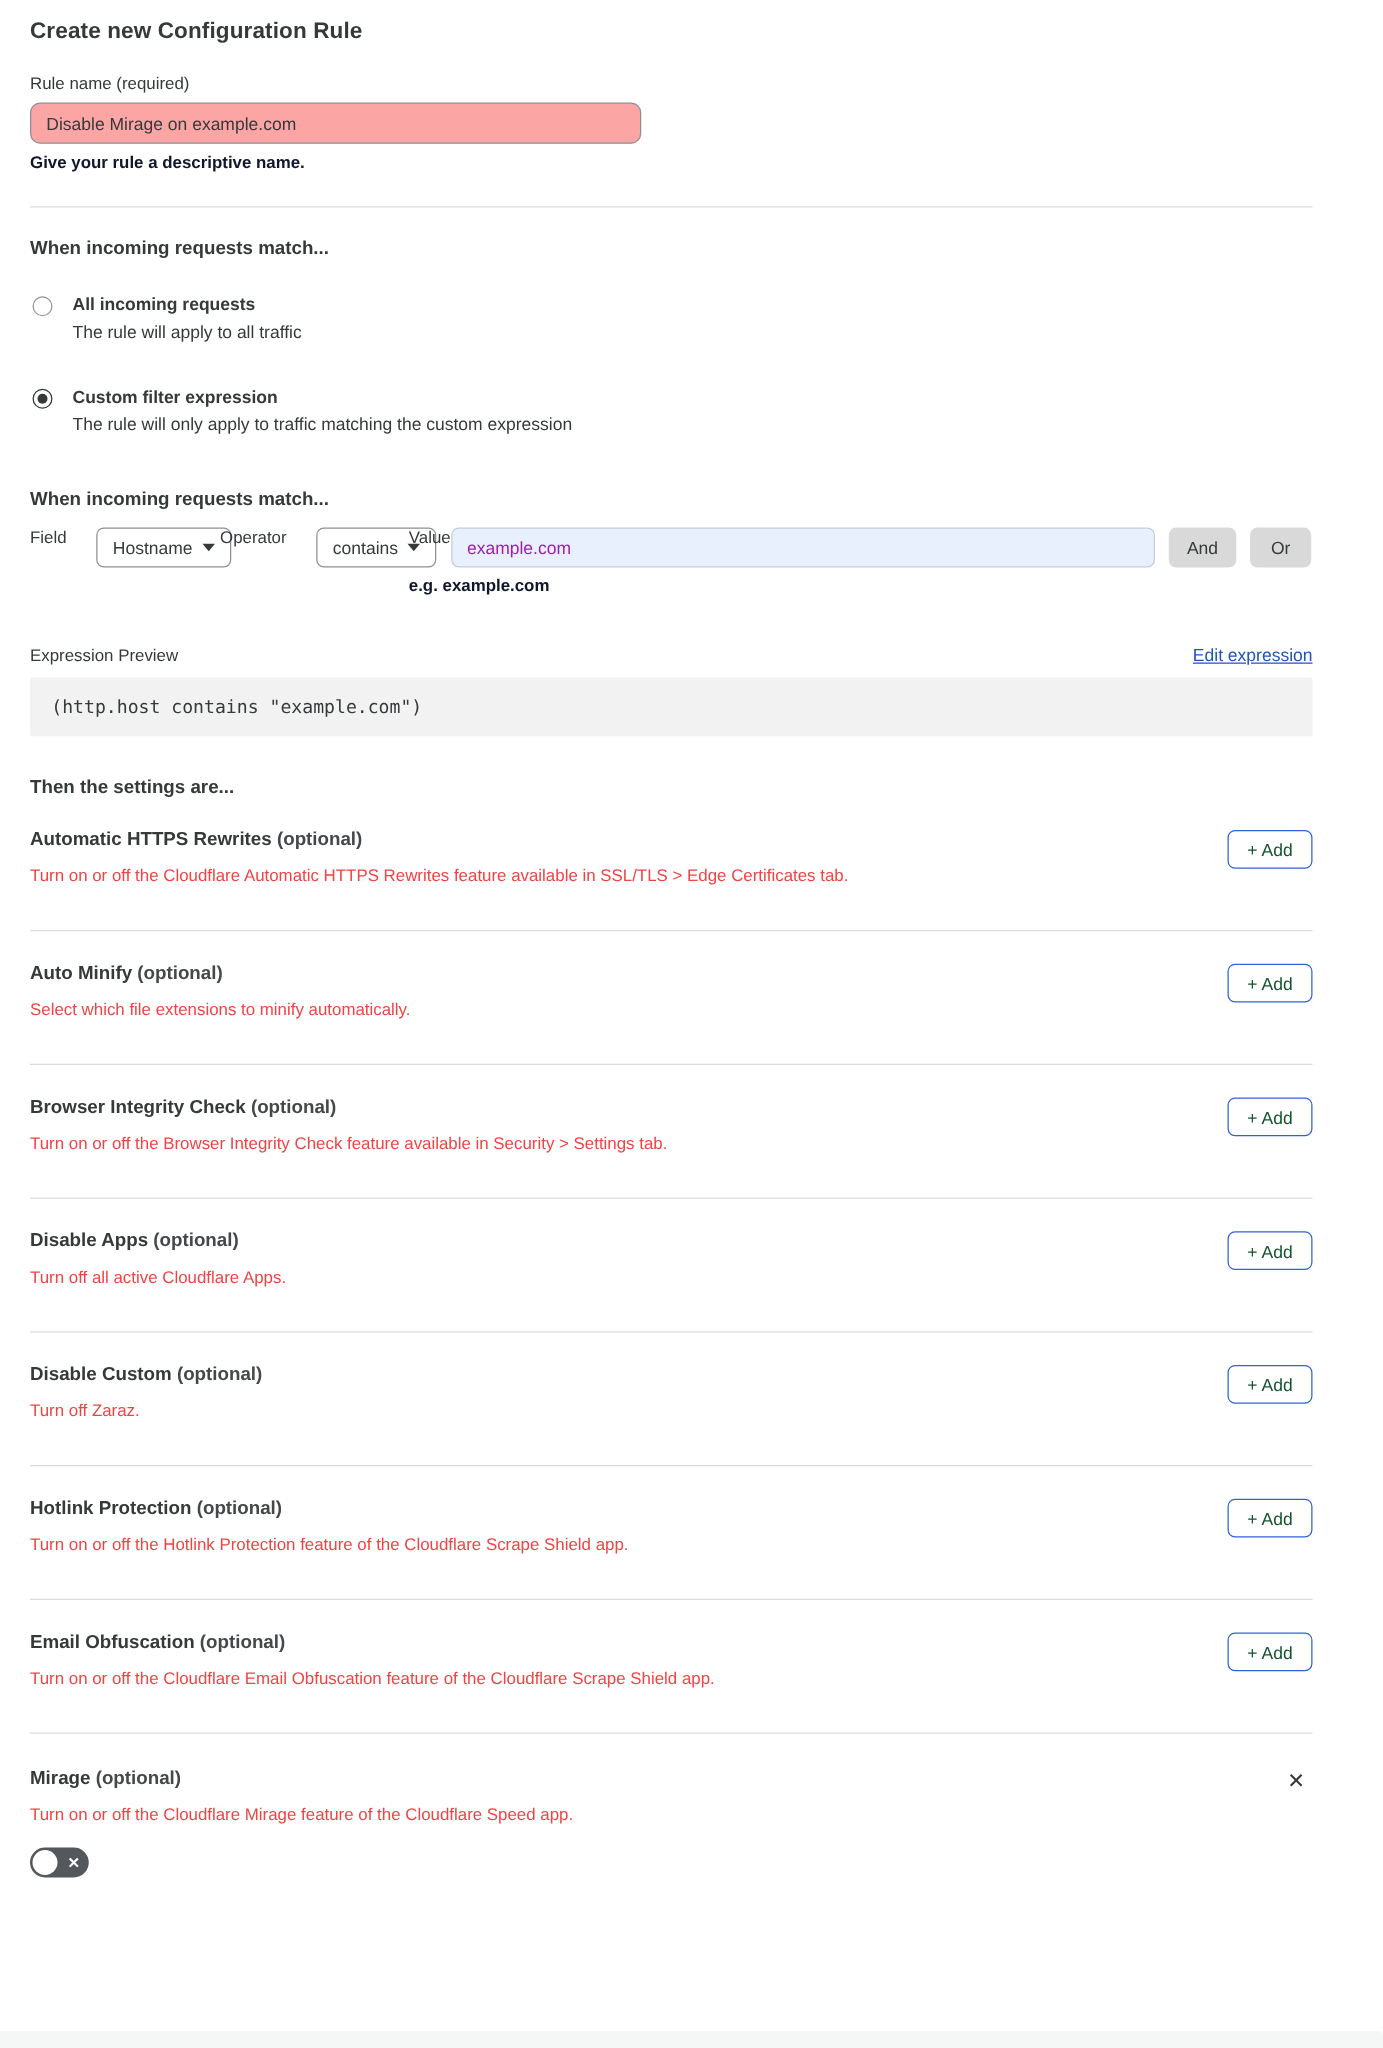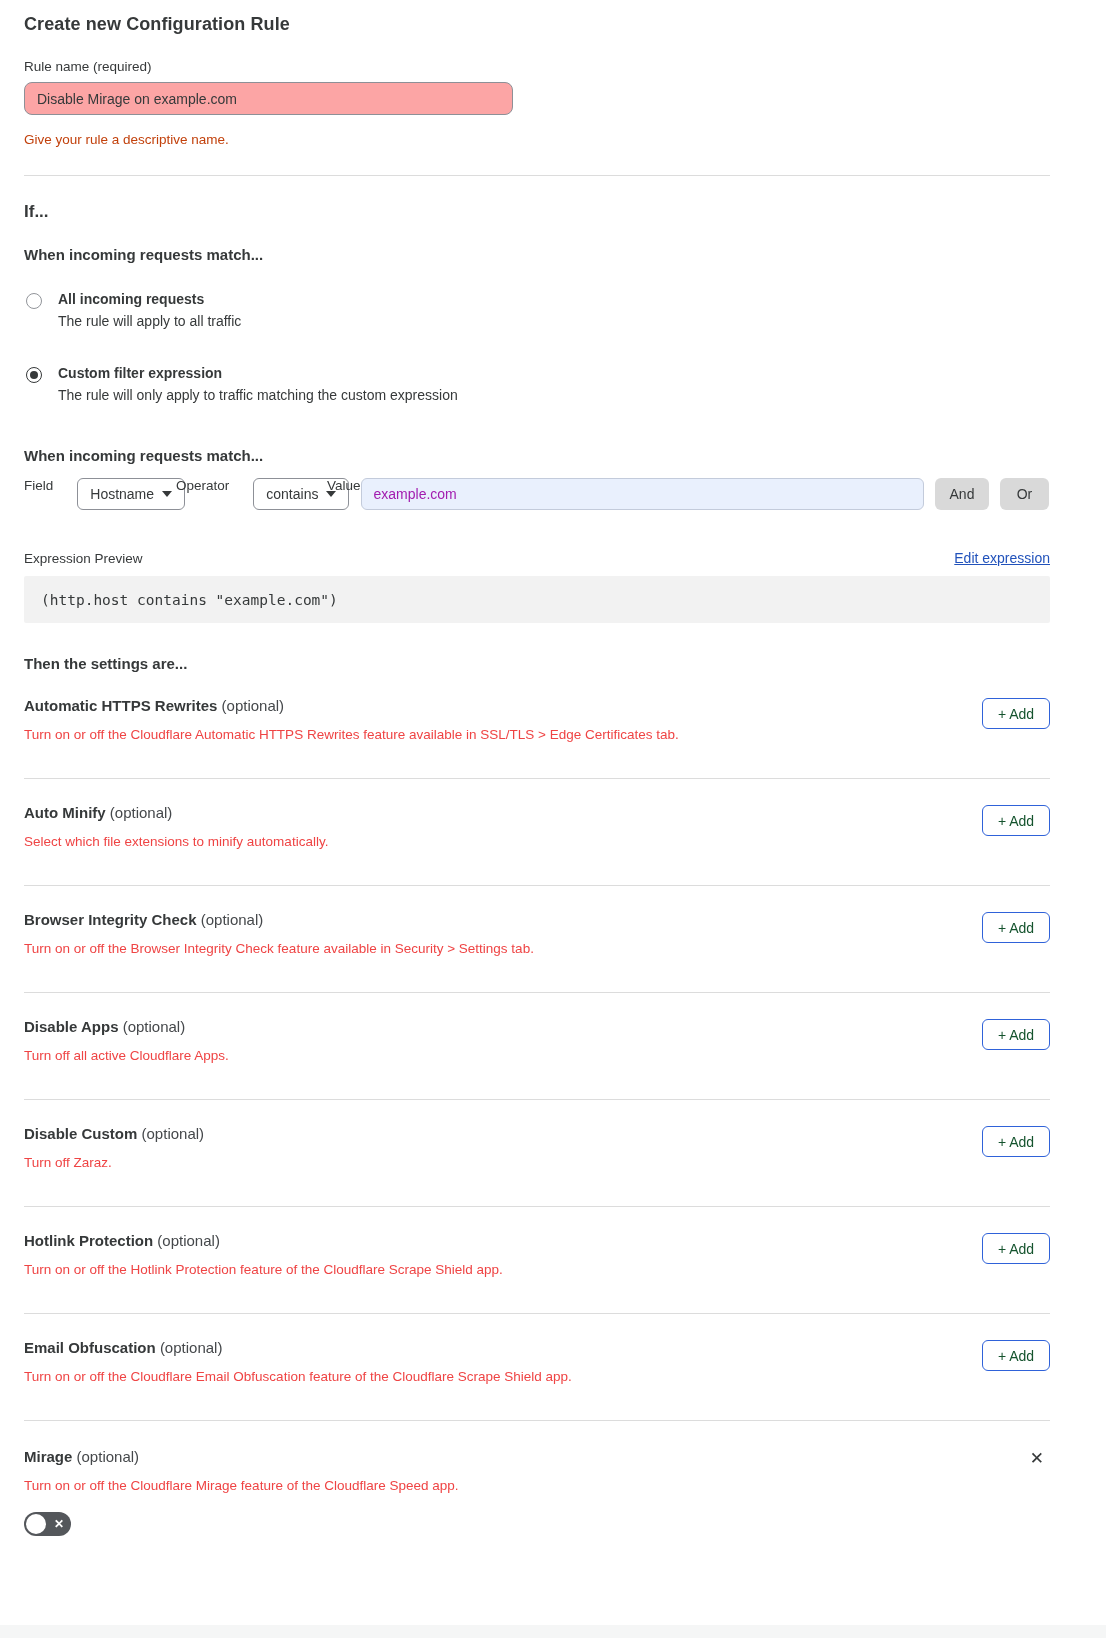--- a/index.html
+++ b/index.html
@@ -15,21 +15,21 @@
   h1.page-title { font-size: 18px; font-weight: 700; letter-spacing: .1px; }
 
   .field-label { font-size: 13.5px; color:#36393a; }
   .rule-name-label { margin-top: 24px; }
   .text-input {
     display:block; margin-top: 8px; width: 489px; height: 33px;
     border: 1px solid #8d9097; border-radius: 8px; padding: 0 12px;
     font-family: "Liberation Sans", sans-serif; font-size: 14px; color:#36393a;
     background:#fca5a5; outline:none;
   }
-  .helper { margin-top: 17px; font-size: 13.5px; color:#c2410c; }
+  .helper { margin-top: 7px; font-size: 13.5px; color:#0f172a;font-weight:bold; }
 
   .divider { border:0; border-top:1px solid #dcdcdc; height:0; margin-top: 28px; }
 
   .if-heading { margin-top: 26px; font-size: 17px; font-weight: 700; }
   .match-heading { margin-top: 24px; font-size: 15px; font-weight: 700; }
 
   .radio-option { display:flex; margin-top: 28px; }
   .radio-option + .radio-option { margin-top: 36px; }
   .radio-circle {
     flex: none; width: 16px; height: 16px; border-radius: 50%;
@@ -79,21 +79,21 @@
   .code-block {
     margin-top: 10px; height: 47px; background:#f2f2f2; border-radius: 2px;
     display:flex; align-items:center; padding: 0 17px;
     font-family: "DejaVu Sans Mono", monospace; font-size: 14.5px; color:#36393a;
   }
 
   .then-heading { margin-top: 32px; font-size: 15px; font-weight: 700; }
 
   .setting-row { display:flex; justify-content: space-between; align-items: flex-start; padding: 25px 0 0; }
   .setting-title { font-size: 15px; font-weight: 700; }
-  .setting-optional { font-weight: 400; color:#45484b; }
+  .setting-optional { font-weight: 700; color:#45484b; }
   .setting-desc { margin-top: 13px; font-size: 13.5px; color:#ef4444; }
   .add-button {
     flex:none; width: 68px; height: 31px; margin-top: 1px;
     background:#fff; border: 1px solid #2f62d9; border-radius: 6px;
     color:#14532d; font-family:"Liberation Sans", sans-serif; font-size: 14px; cursor:pointer;
   }
   .setting-block .divider { margin-top: 36px; }
 
   .mirage-row { padding-top: 27px; }
   .close-icon {
@@ -123,21 +123,20 @@
   <div class="content">
 
     <h1 class="page-title">Create new Configuration Rule</h1>
 
     <div class="field-label rule-name-label">Rule name (required)</div>
     <input class="text-input" type="text" value="Disable Mirage on example.com" style="">
     <div class="helper">Give your rule a descriptive name.</div>
 
     <hr class="divider">
 
-    <div class="if-heading">If...</div>
     <div class="match-heading">When incoming requests match...</div>
 
     <div class="radio-option">
       <span class="radio-circle"></span>
       <div class="radio-texts">
         <div class="radio-label">All incoming requests</div>
         <div class="radio-desc">The rule will apply to all traffic</div>
       </div>
     </div>
 
@@ -166,20 +165,21 @@
           <span class="caret"></span>
         </div>
       </div>
       <div class="builder-col col-value">
         <div class="field-label">Value</div>
         <input class="value-input" type="text" value="example.com" style="">
       </div>
       <button class="conj-button and-button">And</button>
       <button class="conj-button or-button">Or</button>
     </div>
+    <div class="helper value-helper">e.g. example.com</div>
 
     <div class="preview-row">
       <span class="field-label">Expression Preview</span>
       <a class="edit-link">Edit expression</a>
     </div>
     <div class="code-block">
       <span>(http.host contains "example.com")</span>
     </div>
 
     <div class="then-heading">Then the settings are...</div>

